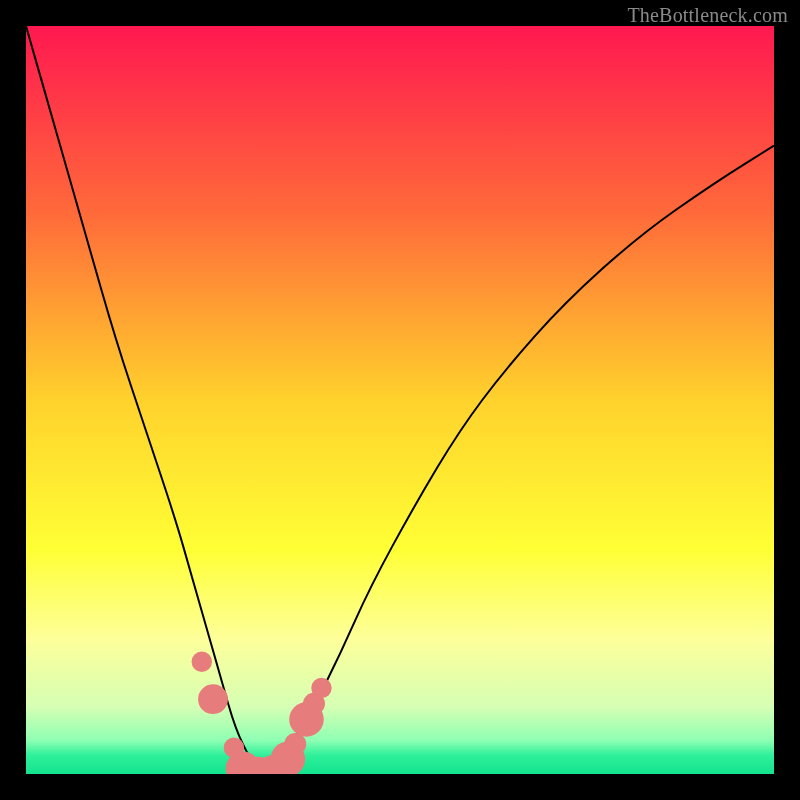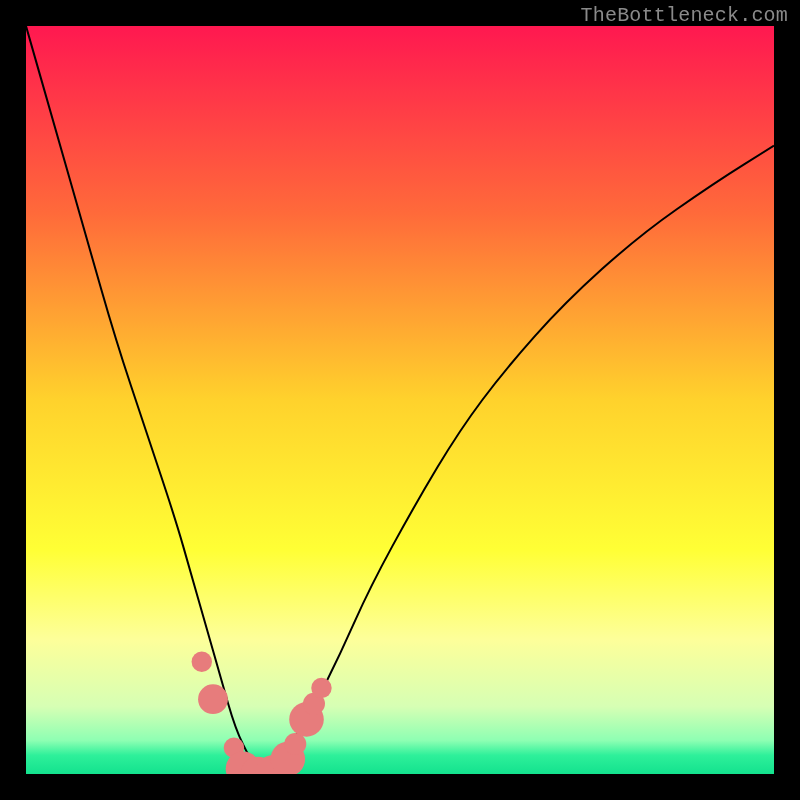--- a/index.html
+++ b/index.html
@@ -28,21 +28,21 @@
   }
   .plot svg {
     display: block;
     width: 748px;
     height: 748px;
   }
   .watermark {
     position: absolute;
     top: 4px;
     right: 12px;
-    font-family: Liberation Mono, monospace;
+    font-family: Liberation Serif, serif;
     font-size: 20px;
     color: #8a8a8a;
     letter-spacing: 0.2px;
     user-select: none;
   }
 </style>
 </head>
 <body>
 
 <div class="frame">

